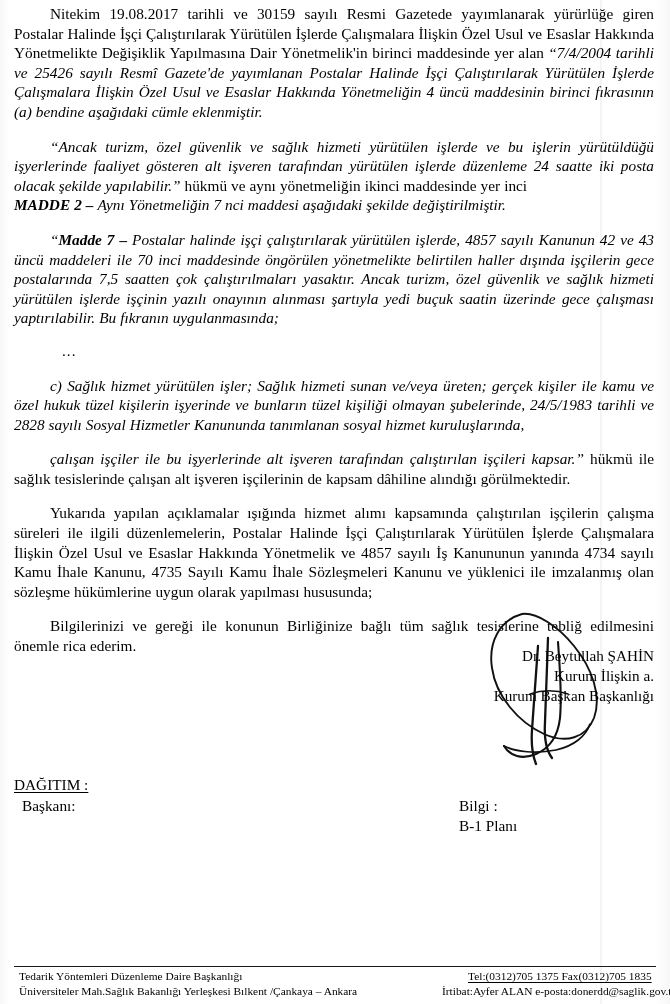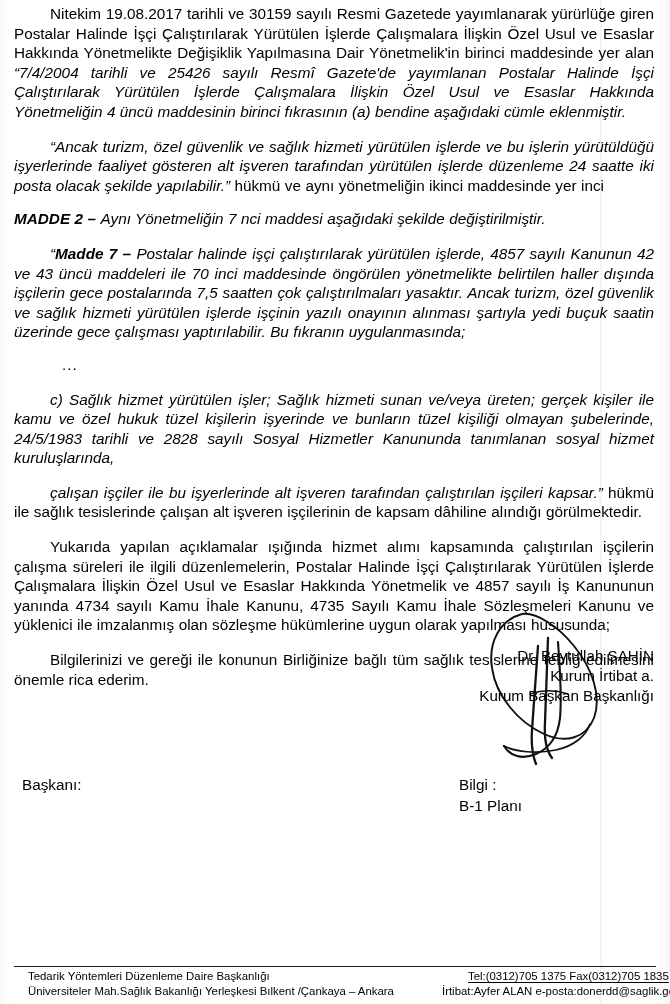--- a/index.html
+++ b/index.html
@@ -7,21 +7,21 @@
     margin: 0;
     padding: 0;
     background: #ffffff;
   }
   .page {
     position: relative;
     width: 670px;
     height: 1004px;
     background: #ffffff;
     overflow: hidden;
-    font-family: Liberation Sans, sans-serif;
+    font-family: Liberation Serif, serif;
     color: #000000;
   }
   
   .scan-edge-right {
     position: absolute;
     top: 0;
     right: 0;
     width: 14px;
     height: 1004px;
     background: linear-gradient(to right, rgba(0,0,0,0.0), rgba(0,0,0,0.035));
@@ -60,21 +60,21 @@
     text-align: justify;
     text-align-last: left;
     text-indent: 36px;
     hyphens: none;
     word-spacing: 0.2px;
   }
   p.para.gap {
     margin-top: 15px;
   }
   p.para.tight {
-    margin-top: 14px;
+    margin-top: 0;
   }
   .ital {
     font-style: italic;
   }
   .bold-ital {
     font-style: italic;
     font-weight: bold;
   }
   p.ellipsis-line {
     margin: 13px 0 0 0;
@@ -150,21 +150,21 @@
     margin: 0 0 2px 0;
   }
   .footer-cols {
     position: relative;
     height: 32px;
     font-size: 11.4px;
     line-height: 15.4px;
   }
   .footer-left {
     position: absolute;
-    left: 14px;
+    left: 5px;
     top: 0;
     width: 420px;
   }
   .footer-right {
     position: absolute;
     left: 424px;
     top: 0;
     width: 300px;
     text-align: left;
   }
@@ -230,25 +230,28 @@
       <path d="M68 48 C 66 74, 64 104, 62 132 C 61 146, 62 156, 66 166" stroke-width="2.3"></path>
       <path d="M78 40 C 77 68, 76 98, 75 124 C 74 140, 76 152, 82 160" stroke-width="2.3"></path>
       <path d="M88 44 C 90 70, 92 98, 90 120 C 88 138, 80 150, 66 156 C 52 162, 40 158, 34 148" stroke-width="2.1"></path>
       <path d="M34 148 C 46 154, 66 156, 86 152 C 104 148, 116 138, 120 126" stroke-width="1.7"></path>
       <path d="M60 96 C 72 92, 86 92, 98 96" stroke-width="1.5"></path>
     </g>
   </svg>
 
   <div class="sig-block">
     <div class="sig-line">Dr. Beytullah ŞAHİN</div>
-    <div class="sig-line">Kurum İrtibat a.</div>
+    <div class="sig-line">Kurum İlişkin a.</div>
     <div class="sig-line">Kurum Başkan Başkanlığı</div>
   </div>
 
   <div class="dist-block">
+    <div class="dist-row">
+      <span class="dist-left dist-title">DAĞITIM :</span>
+    </div>
     <div class="dist-row">
       <span class="dist-left dist-indent">Başkanı:</span>
       <span class="dist-right">Bilgi :</span>
     </div>
     <div class="dist-row">
       <span class="dist-right">B-1 Planı</span>
     </div>
   </div>
 
   <div class="footer">

